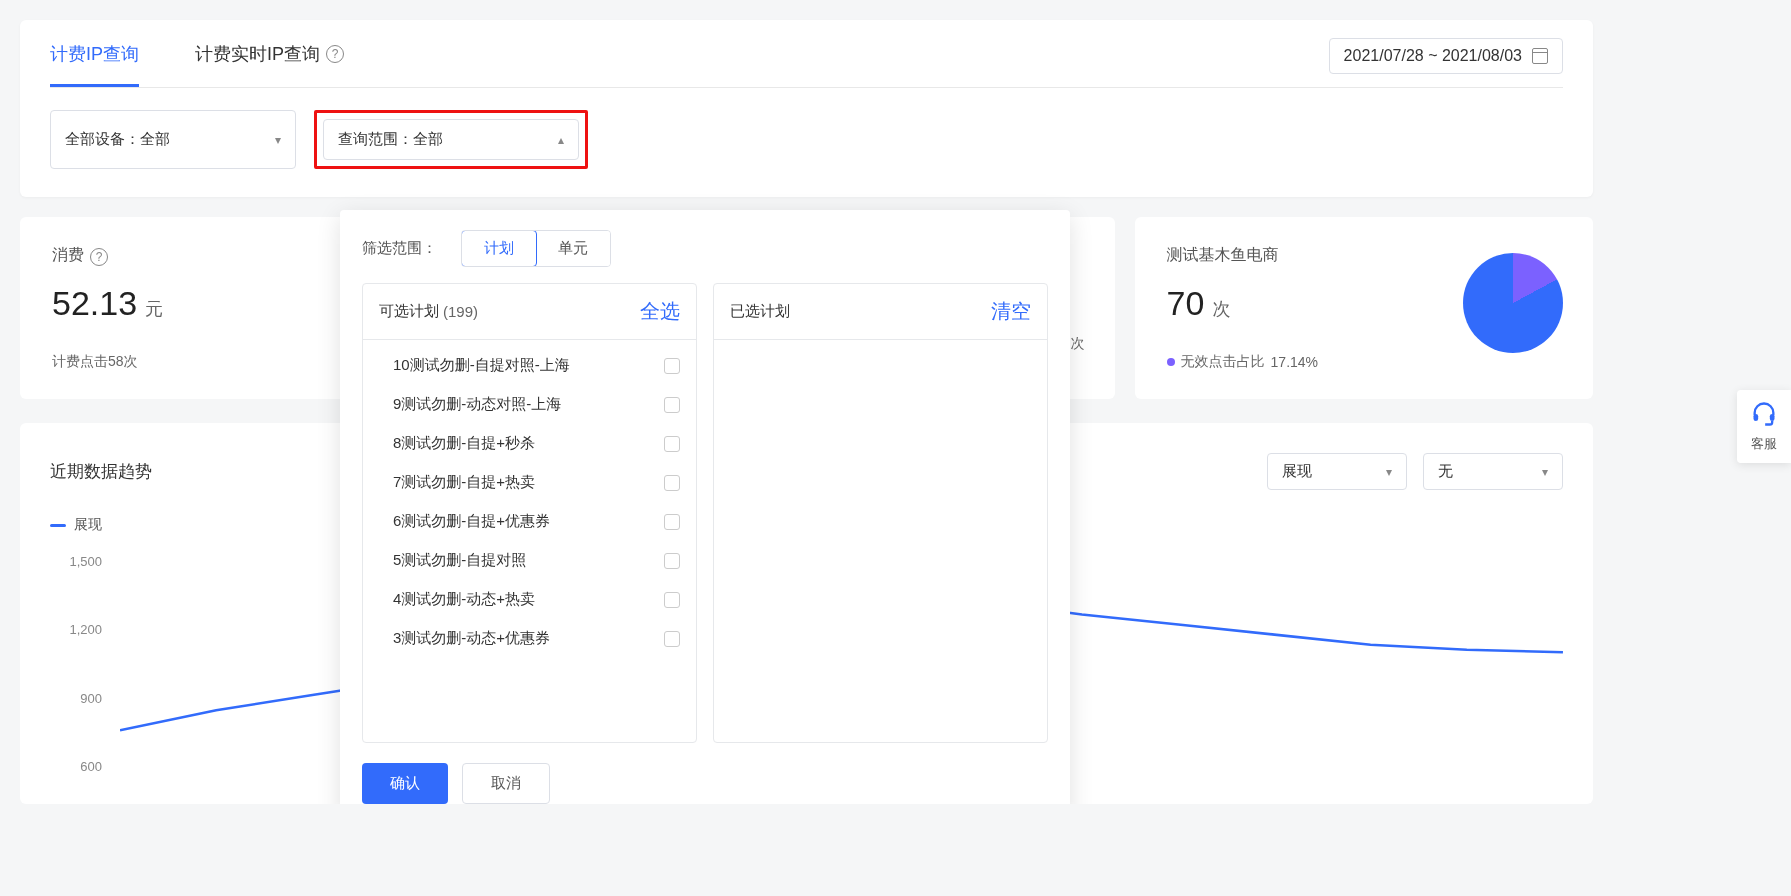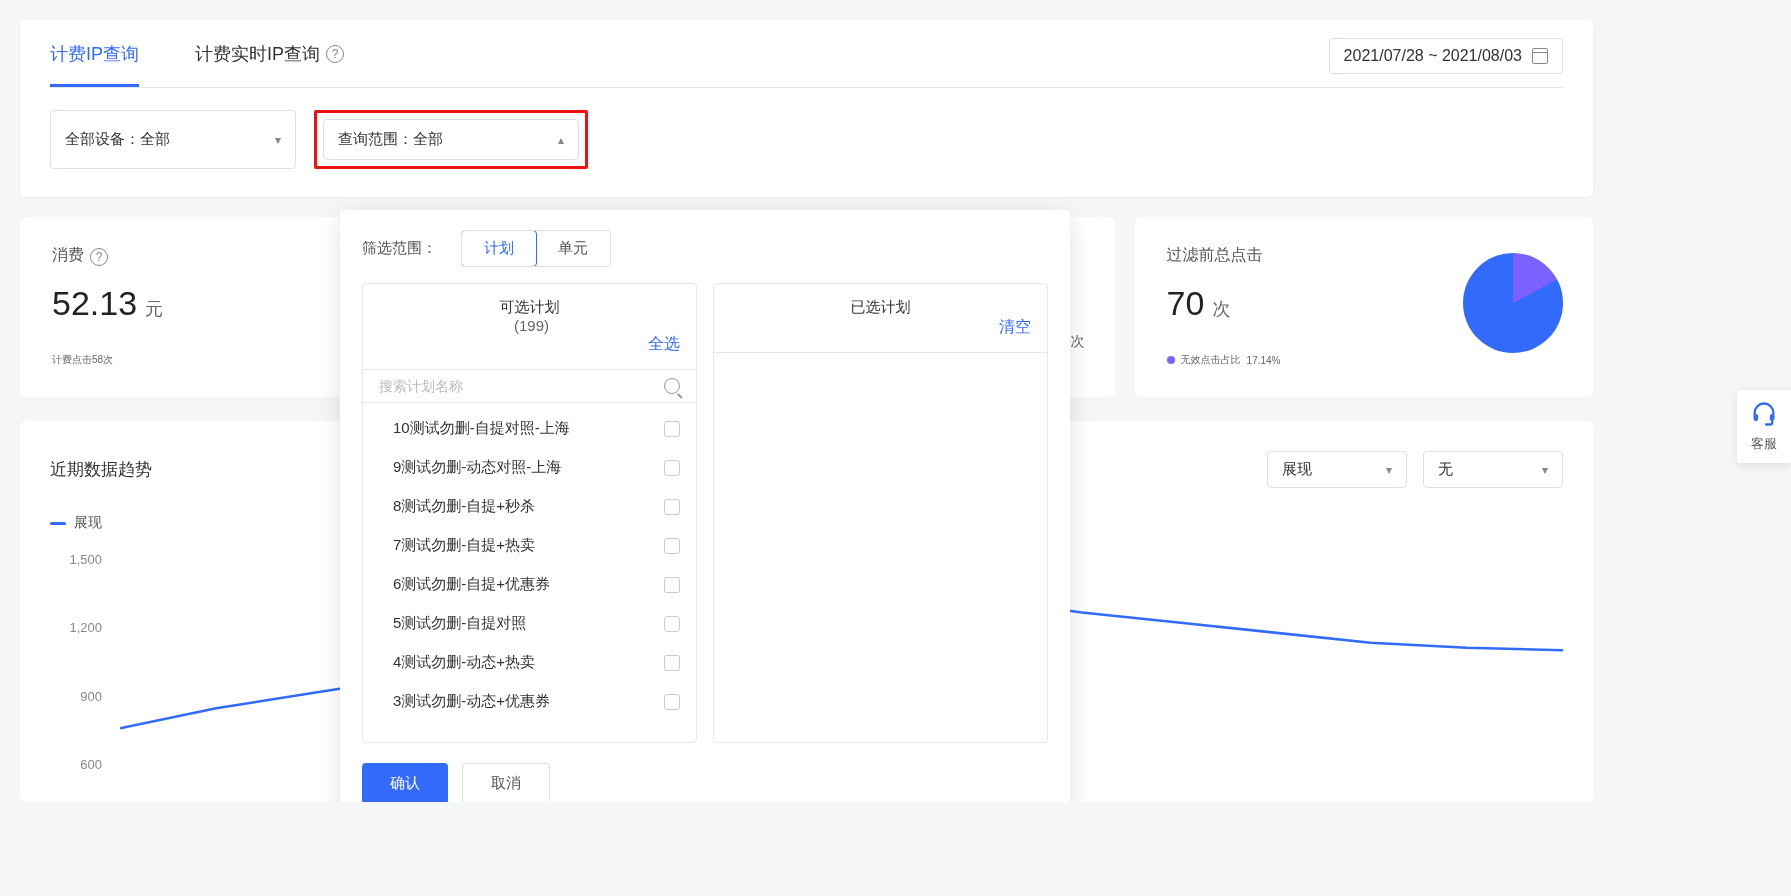--- a/index.html
+++ b/index.html
@@ -128,21 +128,21 @@
 .stat-val {
   margin-top: 18px;
   display: flex;
   align-items: baseline;
   gap: 8px;
 }
 .stat-num { font-size: 34px; color: #222; }
 .stat-unit { font-size: 18px; color: #666; }
 .stat-sub {
   margin-top: 30px;
-  font-size: 10px;
+  font-size: 14px;
   color: #666;
   display: flex;
   align-items: center;
   gap: 6px;
 }
 .dot { width: 8px; height: 8px; border-radius: 50%; display: inline-block; }
 .dot-purple { background: #7b61ff; }
 .pie {
   position: absolute;
   right: 30px;
@@ -259,27 +259,26 @@
   display: flex;
   flex-direction: column;
   min-height: 460px;
 }
 .pane-head {
   padding: 14px 16px;
   display: flex;
   align-items: center;
   border-bottom: 1px solid #e6e8eb;
   font-size: 15px;
-  flex-direction: column;
 }
 .pane-head .action {
   margin-left: auto;
   color: #326bfb;
   cursor: pointer;
-  font-size: 16px;
+  font-size: 20px;
 }
 .search-row {
   border-bottom: 1px solid #e6e8eb;
   padding: 8px 16px;
   display: flex;
   align-items: center;
 }
 .search-row input {
   border: none;
   outline: none;
@@ -402,21 +401,21 @@
       </div>
       <div class="stat-sub">计费点击58次</div>
     </div>
 
     <div class="stat-card" style="flex:1.4">
 
       <div style="position:absolute; right:30px; bottom:46px; font-size:14px; color:#666;">击70次</div>
     </div>
 
     <div class="stat-card">
-      <div class="stat-title">过滤前总点击</div>
+      <div class="stat-title">测试基木鱼电商</div>
       <div class="stat-val">
         <span class="stat-num">70</span>
         <span class="stat-unit">次</span>
       </div>
       <div class="stat-sub">
         <span class="dot dot-purple"></span>
         <span>无效点击占比</span>
         <span>17.14%</span>
       </div>
       <div class="pie"></div>
@@ -462,24 +461,20 @@
         <button class="seg-btn">单元</button>
       </div>
     </div>
     <div class="panes">
       <div class="pane">
         <div class="pane-head">
           <span>可选计划</span>
           <span style="margin-left:4px;color:#666">(199)</span>
           <span class="action">全选</span>
         </div>
-        <div class="search-row">
-          <input type="text" placeholder="搜索计划名称" style="">
-          <span class="search-icon"></span>
-        </div>
         <div class="plan-list" id="plan-list">
             <div class="plan-item">
               <span>10测试勿删-自提对照-上海</span>
               <span class="chk"></span>
             </div>
             <div class="plan-item">
               <span>9测试勿删-动态对照-上海</span>
               <span class="chk"></span>
             </div>
             <div class="plan-item">

